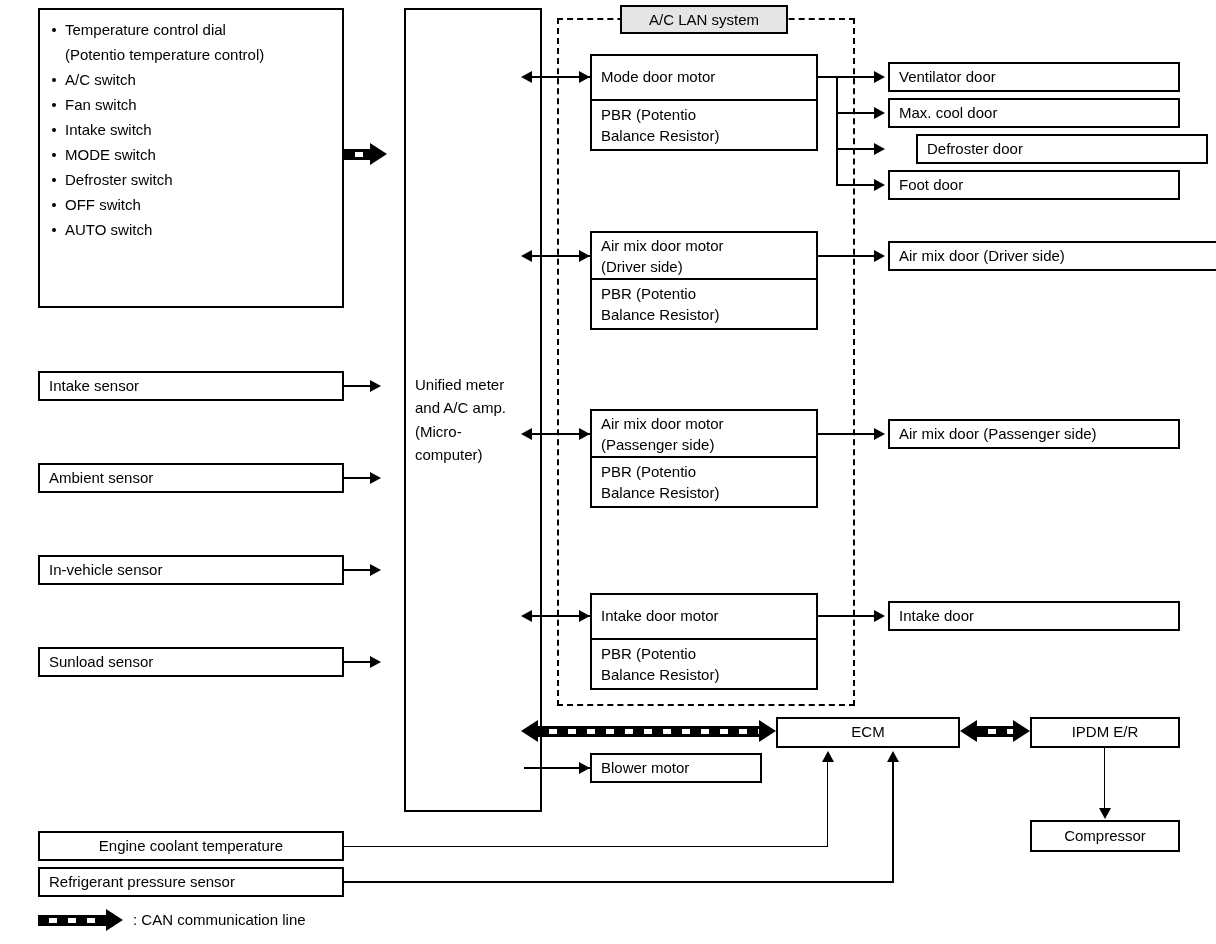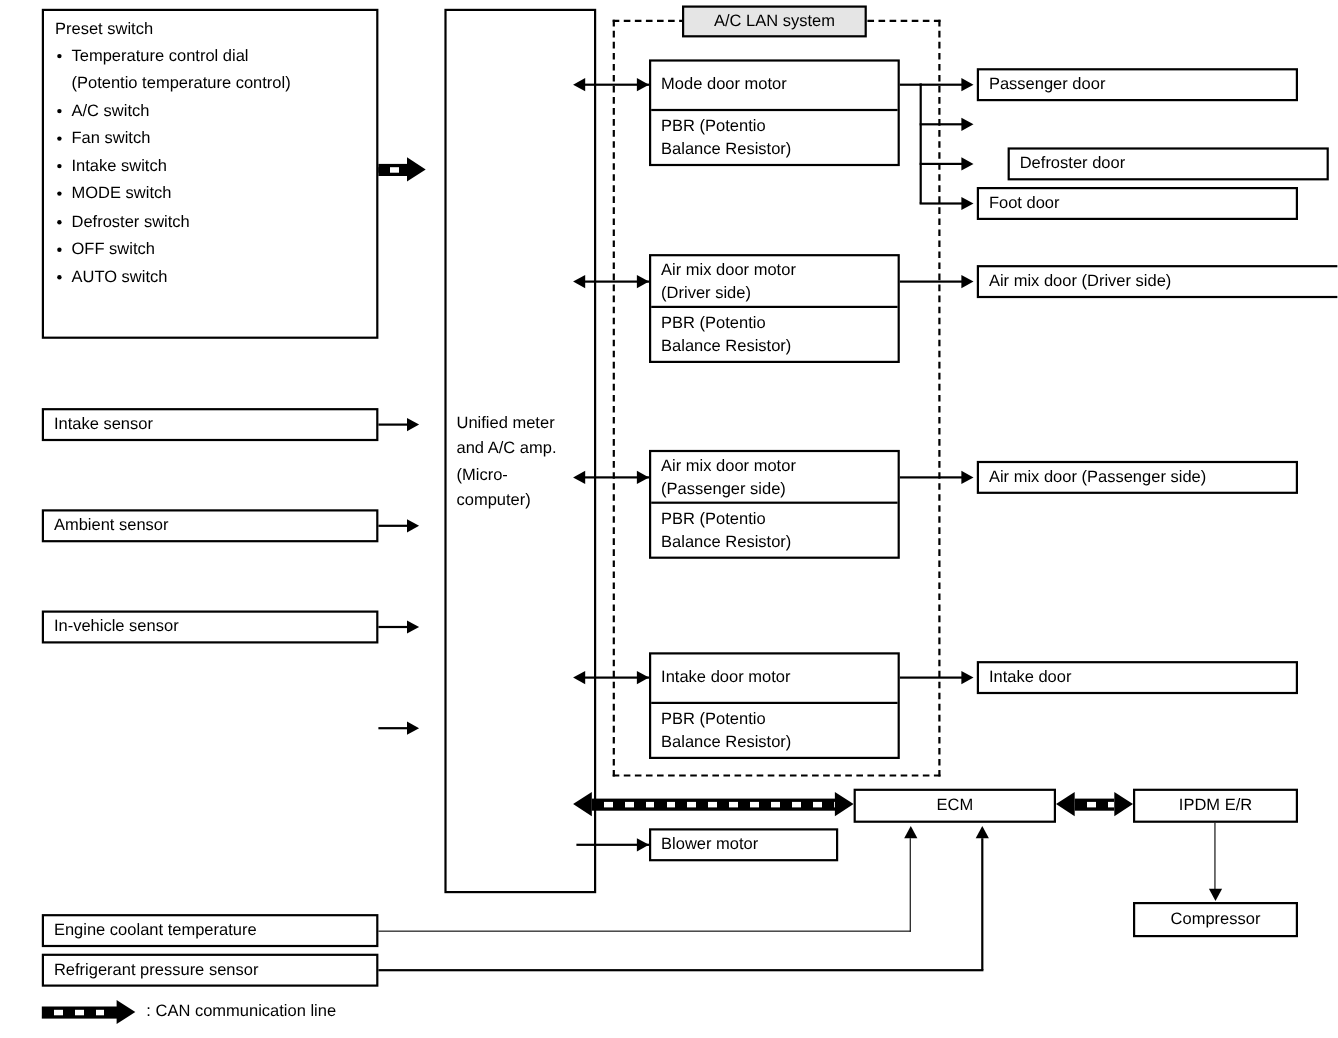--- a/index.html
+++ b/index.html
@@ -135,21 +135,20 @@
     white-space:nowrap;
   }
 </style>
 </head>
 <body>
 
 <div id="stage">
 
   <div class="bx" style="left:38px;top:8px;width:306px;height:300px;">
     <div class="pad" style="padding:7px 10px;">
-      <div class="preset-title">Preset switch</div>
       <ul class="preset-list">
         <li>Temperature control dial
 (Potentio temperature control)</li>
         <li>A/C switch</li>
         <li>Fan switch</li>
         <li>Intake switch</li>
         <li>MODE switch</li>
         <li>Defroster switch</li>
         <li>OFF switch</li>
         <li>AUTO switch</li>
@@ -171,20 +170,23 @@
   </div>
   <div class="hl" style="left:344px;top:477px;width:30px;"></div>
   <div class="ar right" style="left:370px;top:472px;"></div>
 
   <div class="bx vcent" style="left:38px;top:555px;width:306px;height:30px;">
     <div class="pad">In-vehicle sensor</div>
   </div>
   <div class="hl" style="left:344px;top:569px;width:30px;"></div>
   <div class="ar right" style="left:370px;top:564px;"></div>
 
+  <div class="bx vcent" style="left:38px;top:647px;width:306px;height:30px;">
+    <div class="pad">Sunload sensor</div>
+  </div>
   <div class="hl" style="left:344px;top:661px;width:30px;"></div>
   <div class="ar right" style="left:370px;top:656px;"></div>
 
   <div class="bx" style="left:404px;top:8px;width:138px;height:804px;">
     <div class="pad" style="position:absolute;left:0;top:358px;width:100%;white-space:pre-line;font-size:15px;line-height:1.55;">Unified meter
 and A/C amp.
 (Micro-
   computer)</div>
   </div>
 
@@ -211,21 +213,24 @@
   <div class="hl" style="left:836px;top:76px;width:42px;"></div>
   <div class="ar right" style="left:874px;top:71px;"></div>
   <div class="hl" style="left:836px;top:112px;width:42px;"></div>
   <div class="ar right" style="left:874px;top:107px;"></div>
   <div class="hl" style="left:836px;top:148px;width:42px;"></div>
   <div class="ar right" style="left:874px;top:143px;"></div>
   <div class="hl" style="left:836px;top:184px;width:42px;"></div>
   <div class="ar right" style="left:874px;top:179px;"></div>
 
   <div class="bx vcent" style="left:888px;top:62px;width:292px;height:30px;">
-    <div class="pad">Passenger door</div>
+    <div class="pad">Ventilator door</div>
+  </div>
+  <div class="bx vcent" style="left:888px;top:98px;width:292px;height:30px;">
+    <div class="pad">Max. cool door</div>
   </div>
   <div class="bx vcent" style="left:916px;top:134px;width:292px;height:30px;">
     <div class="pad">Defroster door</div>
   </div>
   <div class="bx vcent" style="left:888px;top:170px;width:292px;height:30px;">
     <div class="pad">Foot door</div>
   </div>
 
   <div class="bx" style="left:590px;top:231px;width:228px;height:99px;">
     <div class="split-top" style="height:47px;">
@@ -307,21 +312,21 @@
   <div class="bx vcent ctr" style="left:1030px;top:820px;width:150px;height:32px;">
     <div class="pad ctr">Compressor</div>
   </div>
 
   <div class="hl" style="left:524px;top:767px;width:66px;"></div>
   <div class="ar right" style="left:579px;top:762px;"></div>
   <div class="bx vcent" style="left:590px;top:753px;width:172px;height:30px;">
     <div class="pad">Blower motor</div>
   </div>
 
-  <div class="bx vcent" style="left:38px;top:831px;width:306px;height:30px;">
+  <div class="bx vcent" style="left:38px;top:831px;width:306px;height:30px;text-align:center;">
     <div class="pad">Engine coolant temperature</div>
   </div>
   <div class="hl thin" style="left:344px;top:846px;width:484px;"></div>
   <div class="vl thin" style="left:827px;top:762px;height:85px;"></div>
   <div class="ar up" style="left:822px;top:751px;"></div>
 
   <div class="bx vcent" style="left:38px;top:867px;width:306px;height:30px;">
     <div class="pad">Refrigerant pressure sensor</div>
   </div>
   <div class="hl" style="left:344px;top:881px;width:550px;"></div>

